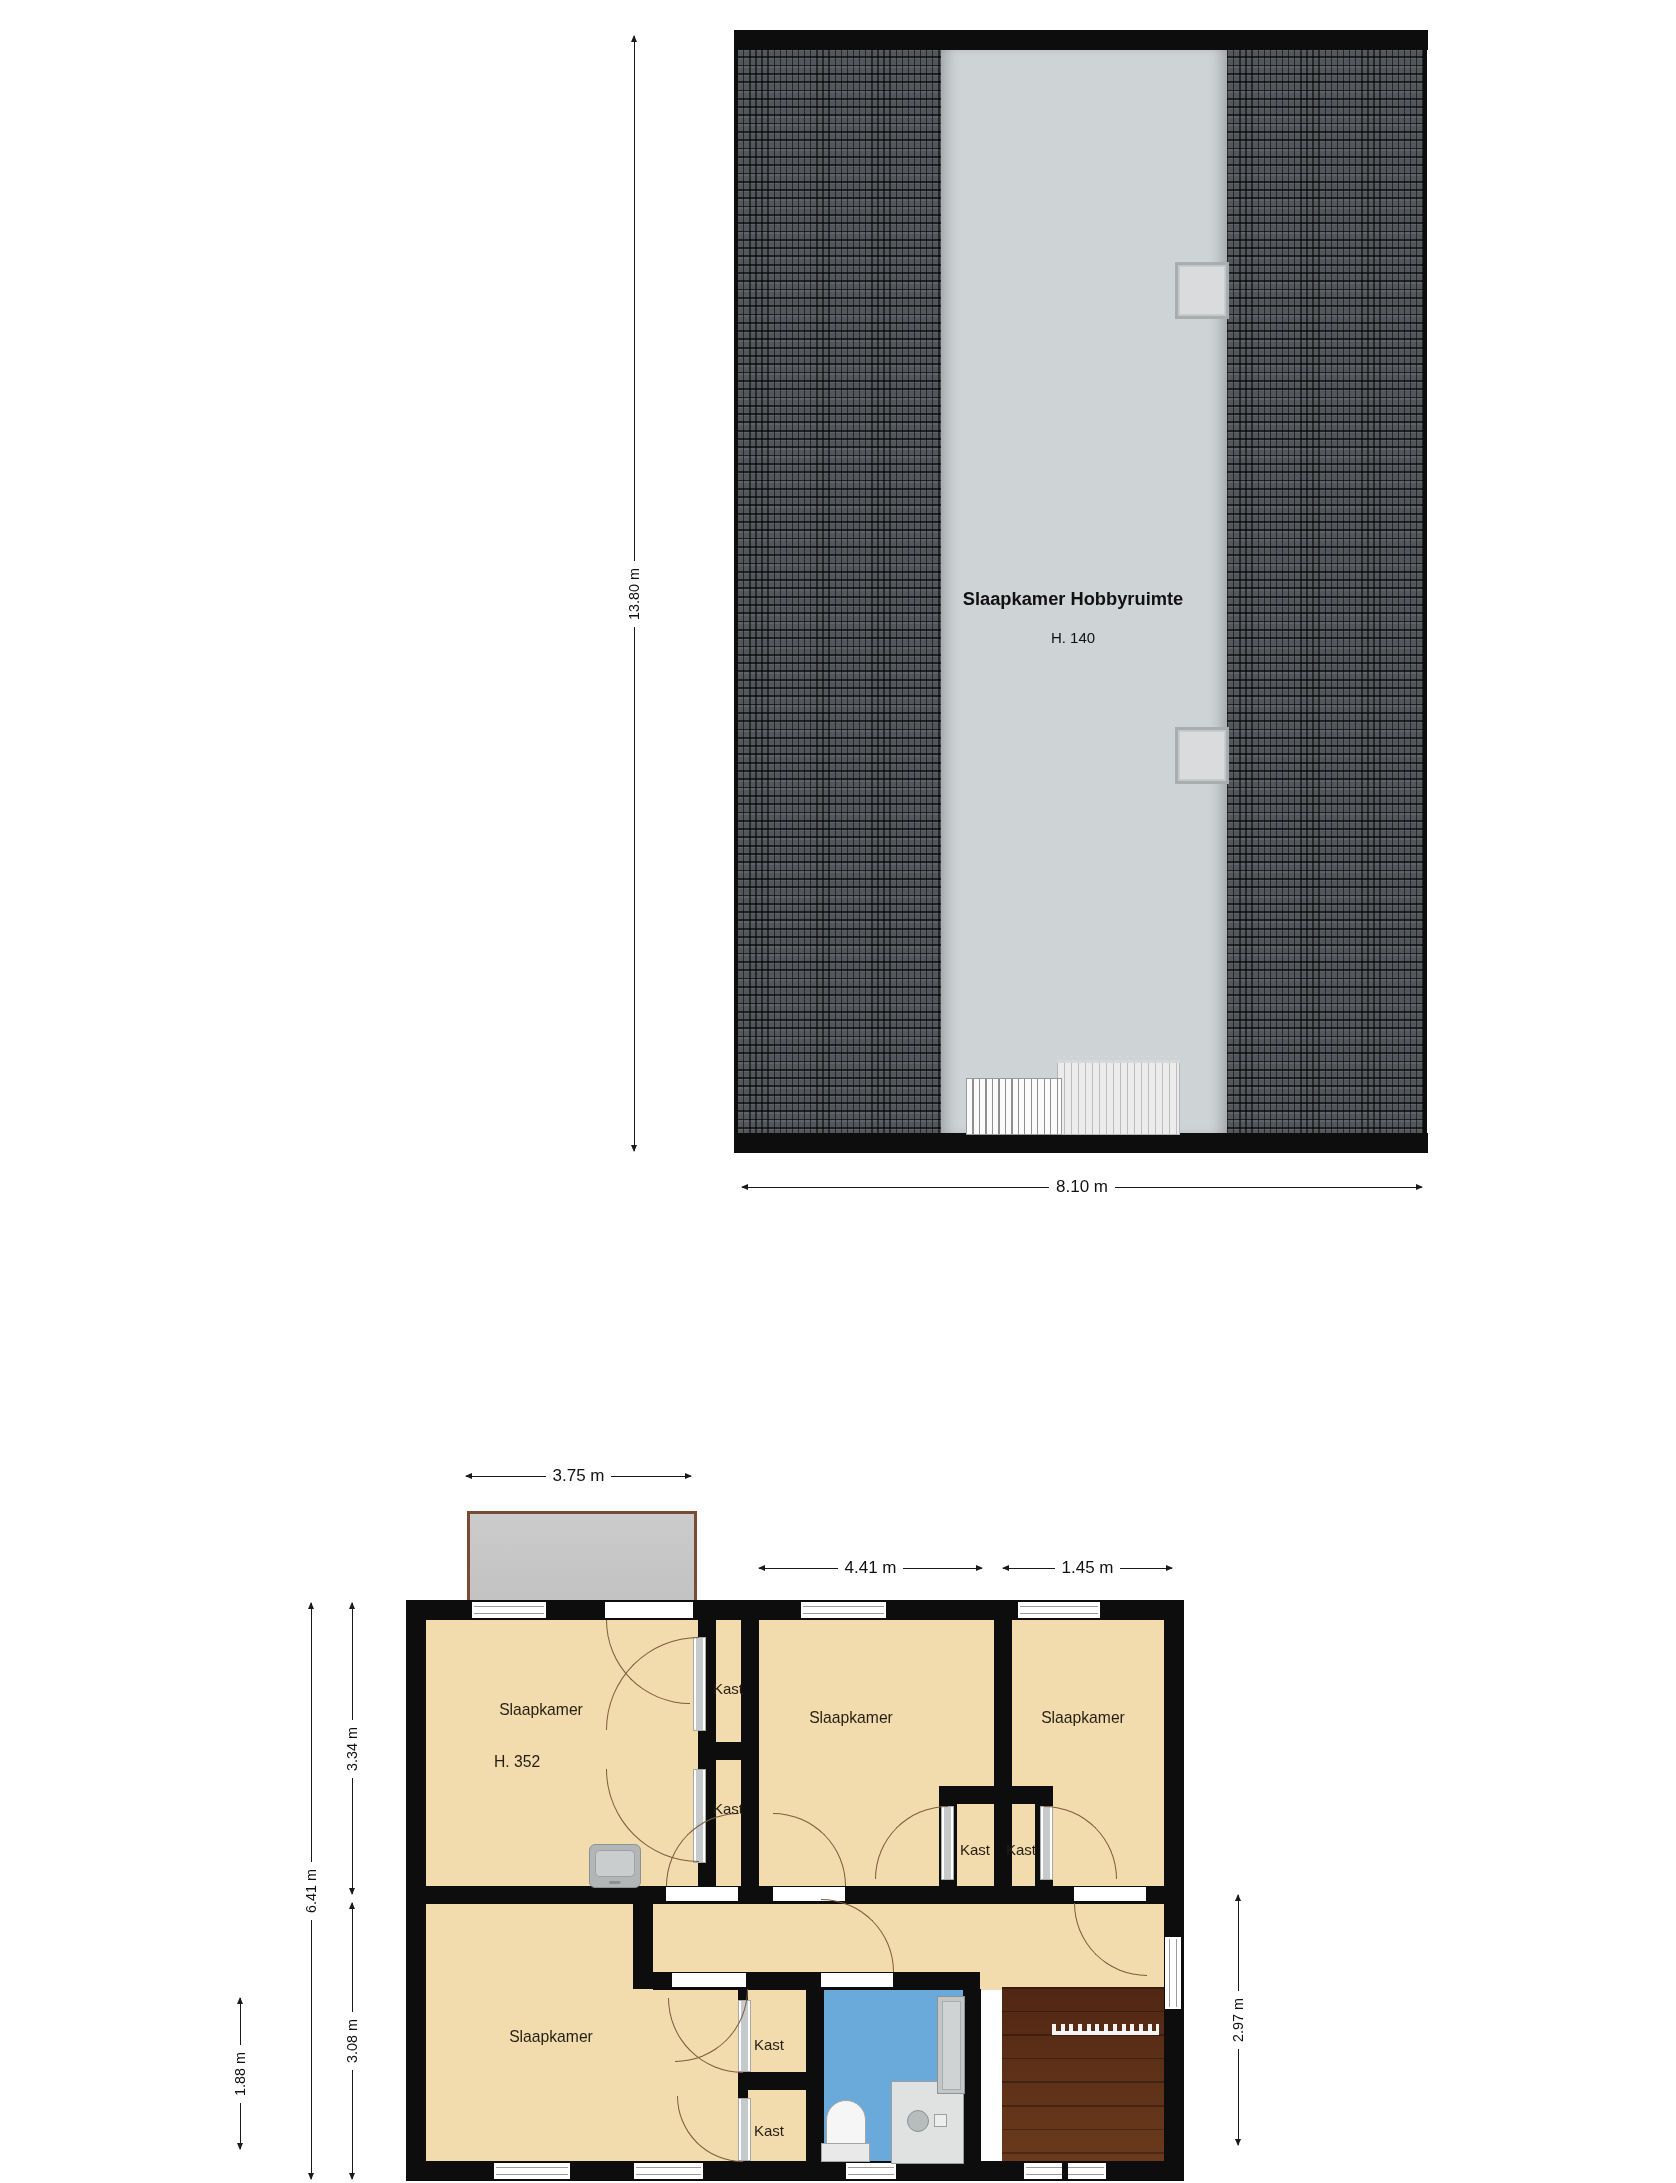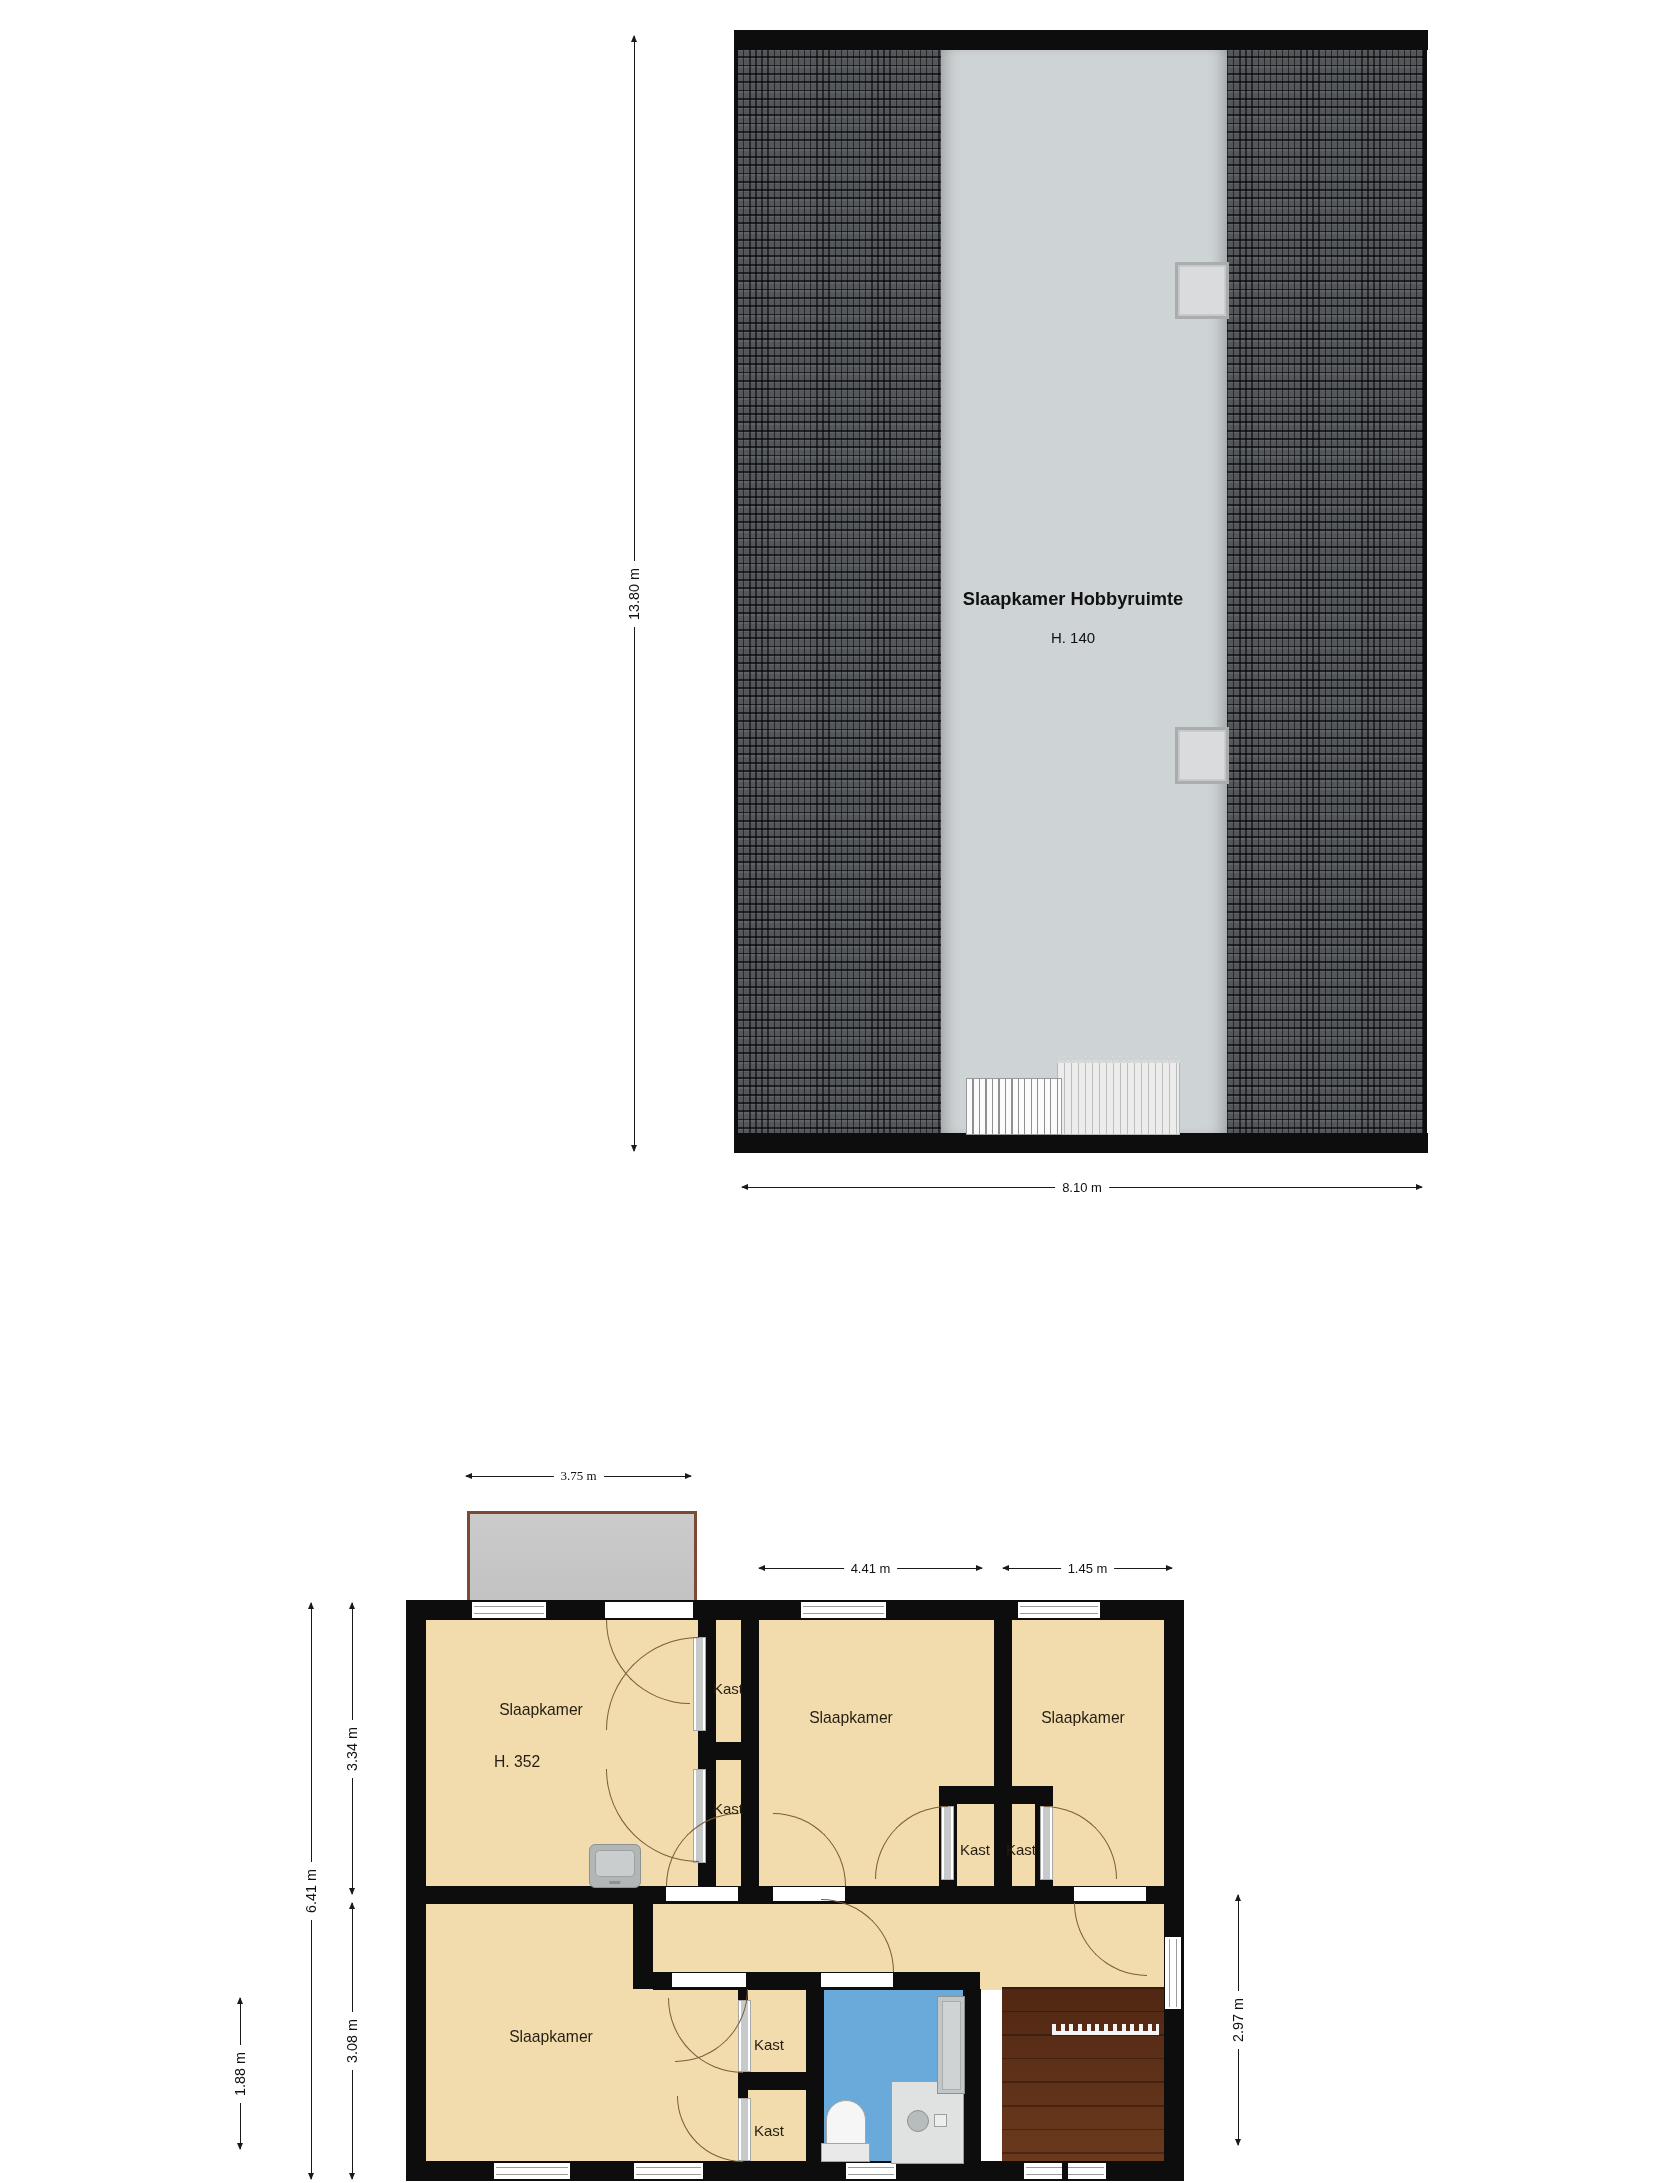--- a/index.html
+++ b/index.html
@@ -35,21 +35,21 @@
   .arc-tr{border-top:1.3px solid #7c5c3c;border-right:1.3px solid #7c5c3c;border-top-right-radius:100% 100%;}
   .arc-bl{border-bottom:1.3px solid #7c5c3c;border-left:1.3px solid #7c5c3c;border-bottom-left-radius:100% 100%;}
   .arc-br{border-bottom:1.3px solid #7c5c3c;border-right:1.3px solid #7c5c3c;border-bottom-right-radius:100% 100%;}
   
   .dimh{position:absolute;height:0.9px;background:#1a1a1a;}
   .dimh::before{content:"";position:absolute;left:-0.9px;top:-3.5px;border-right:7.9px solid #1a1a1a;border-top:3.9px solid transparent;border-bottom:3.9px solid transparent;}
   .dimh::after{content:"";position:absolute;right:-0.9px;top:-3.5px;border-left:7.9px solid #1a1a1a;border-top:3.9px solid transparent;border-bottom:3.9px solid transparent;}
   .dimv{position:absolute;width:0.9px;background:#1a1a1a;}
   .dimv::before{content:"";position:absolute;top:-0.9px;left:-3.5px;border-bottom:7.9px solid #1a1a1a;border-left:3.9px solid transparent;border-right:3.9px solid transparent;}
   .dimv::after{content:"";position:absolute;bottom:-0.9px;left:-3.5px;border-top:7.9px solid #1a1a1a;border-left:3.9px solid transparent;border-right:3.9px solid transparent;}
-  .dlbl{position:absolute;left:50%;top:50%;transform:translate(-50%,-50%);background:#fff;padding:0.9px 7px;font-size:13px;white-space:nowrap;color:#111;}
+  .dlbl{position:absolute;left:50%;top:50%;transform:translate(-50%,-50%);background:#fff;padding:0.9px 7px;font-size:17px;white-space:nowrap;color:#111;}
   .dlbl-v{position:absolute;left:50%;top:50%;transform:translate(-50%,-50%) rotate(-90deg);background:#fff;padding:0.9px 7px;font-size:14.4px;white-space:nowrap;color:#111;}
   .room-lbl{position:absolute;transform:translate(-50%,-50%);font-size:15.7px;color:#241e12;white-space:nowrap;}
   .kast-lbl{position:absolute;transform:translate(-50%,-50%);font-size:15px;color:#241e12;white-space:nowrap;}
   .attic-title{position:absolute;transform:translate(-50%,-50%);font-size:18.3px;font-weight:bold;color:#111;white-space:nowrap;}
   .attic-h{position:absolute;transform:translate(-50%,-50%);font-size:15px;color:#111;white-space:nowrap;}
   .balcony{position:absolute;background:linear-gradient(180deg,#cbcbcb,#c2c2c2);border:3.5px solid #7b4a33;border-bottom:none;}
   .stairs{position:absolute;background:linear-gradient(180deg,#4f2511,#6b3a1d);
     background-image:repeating-linear-gradient(180deg, rgba(0,0,0,.30) 0 1.7px, transparent 1.7px 23.6px),linear-gradient(180deg,#512713,#6b3a1d);}
   .treads{position:absolute;background:
     repeating-linear-gradient(90deg,#f4f4f4 0 3.9px, transparent 3.9px 8.7px);}
@@ -195,21 +195,21 @@
   <div class="room-lbl" style="left:851px;top:277px;">Slaapkamer</div>
   <div class="room-lbl" style="left:1083px;top:277px;">Slaapkamer</div>
   <div class="room-lbl" style="left:551px;top:596px;">Slaapkamer</div>
   <div class="kast-lbl" style="left:728px;top:247px;">Kast</div>
   <div class="kast-lbl" style="left:728px;top:367px;">Kast</div>
   <div class="kast-lbl" style="left:975px;top:408px;">Kast</div>
   <div class="kast-lbl" style="left:1021px;top:408px;">Kast</div>
   <div class="kast-lbl" style="left:769px;top:603px;">Kast</div>
   <div class="kast-lbl" style="left:769px;top:689px;">Kast</div>
 
-  <div class="dimh" style="left:466px;top:35px;width:225px;font-family:Liberation Serif, serif;">
+  <div class="dimh" style="left:466px;top:35px;width:225px;">
     <span class="dlbl">3.75 m</span>
   </div>
   <div class="dimh" style="left:759px;top:127px;width:223px;">
     <span class="dlbl">4.41 m</span>
   </div>
   <div class="dimh" style="left:1003px;top:127px;width:169px;">
     <span class="dlbl">1.45 m</span>
   </div>
   <div class="dimv" style="left:352px;top:162px;height:291px;">
     <span class="dlbl-v">3.34 m</span>

